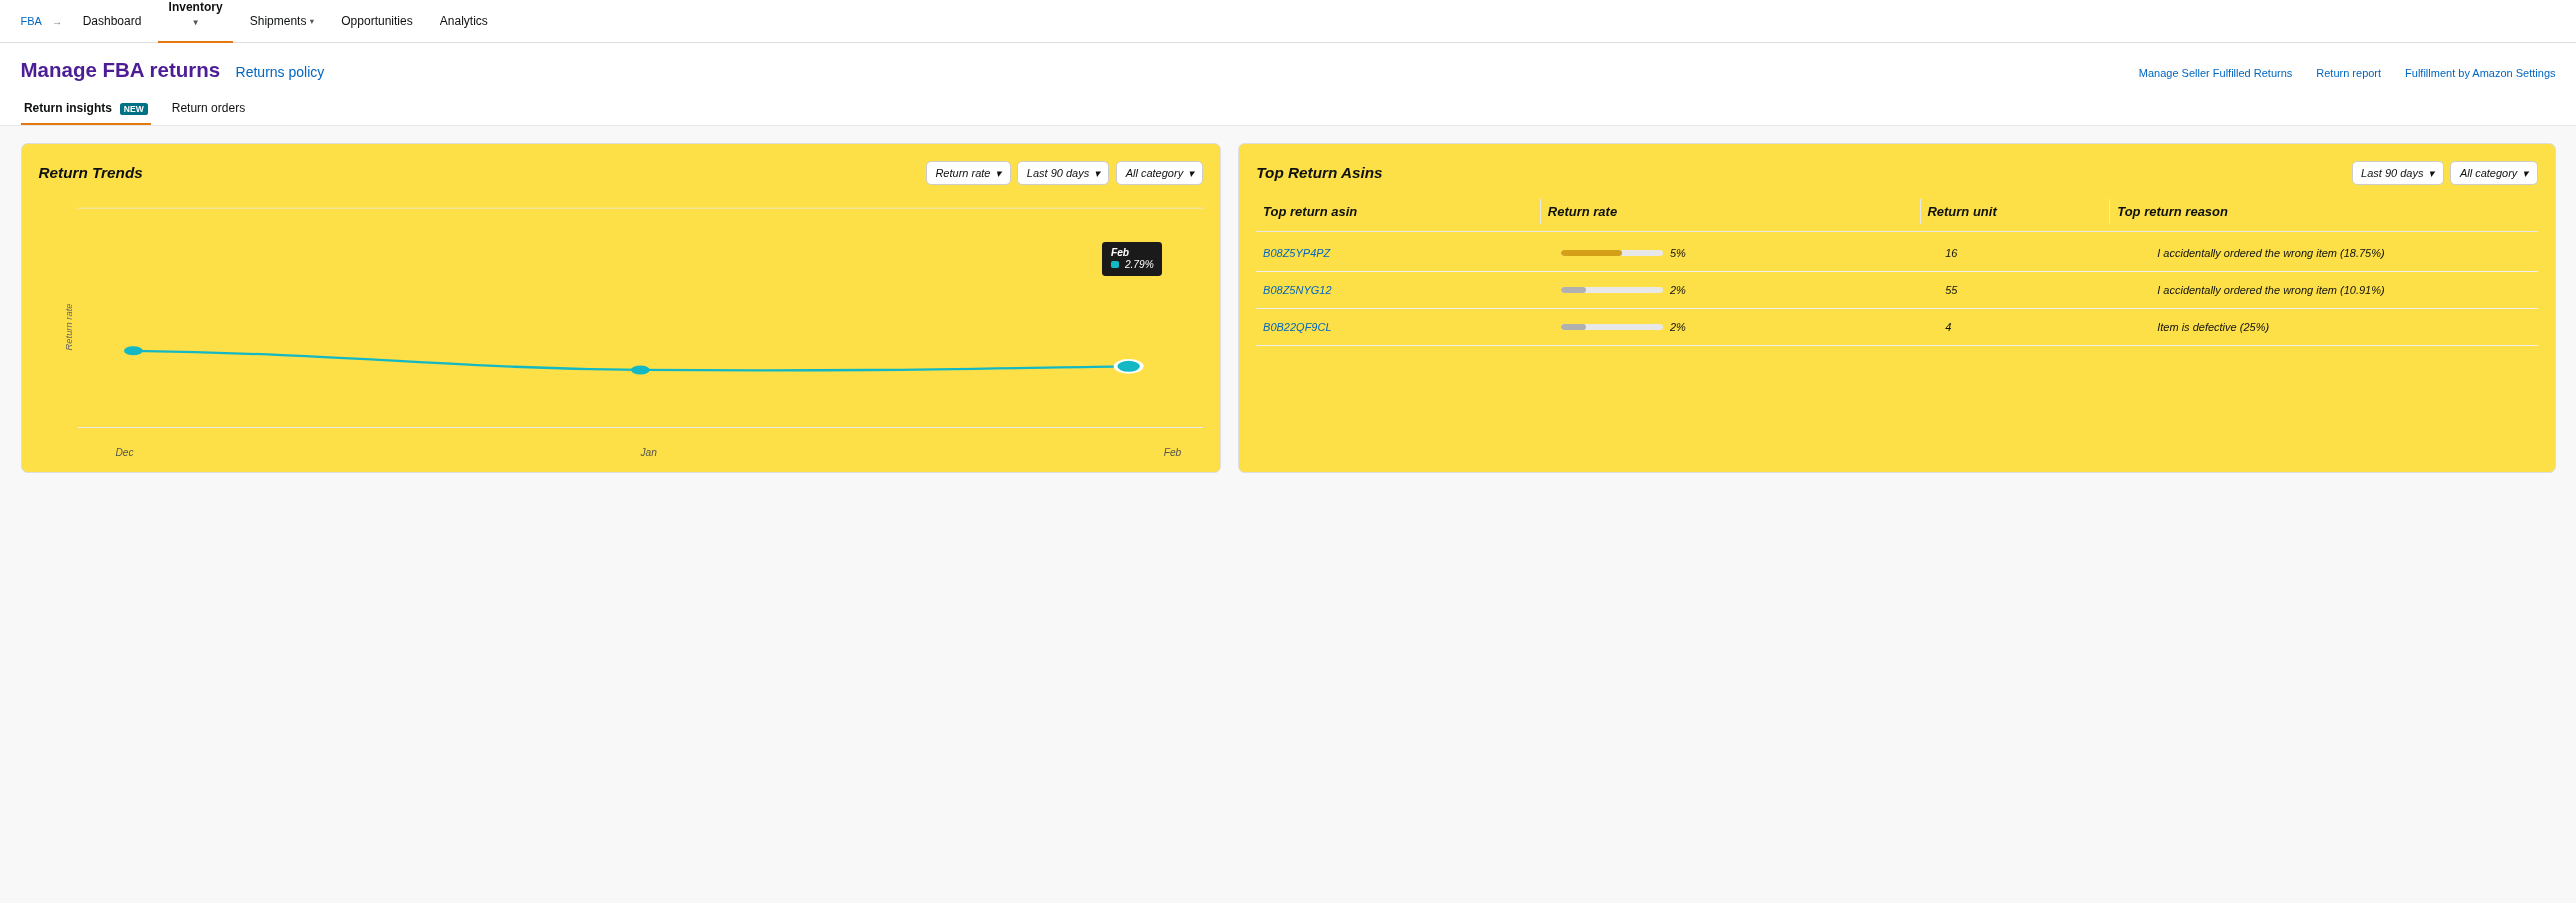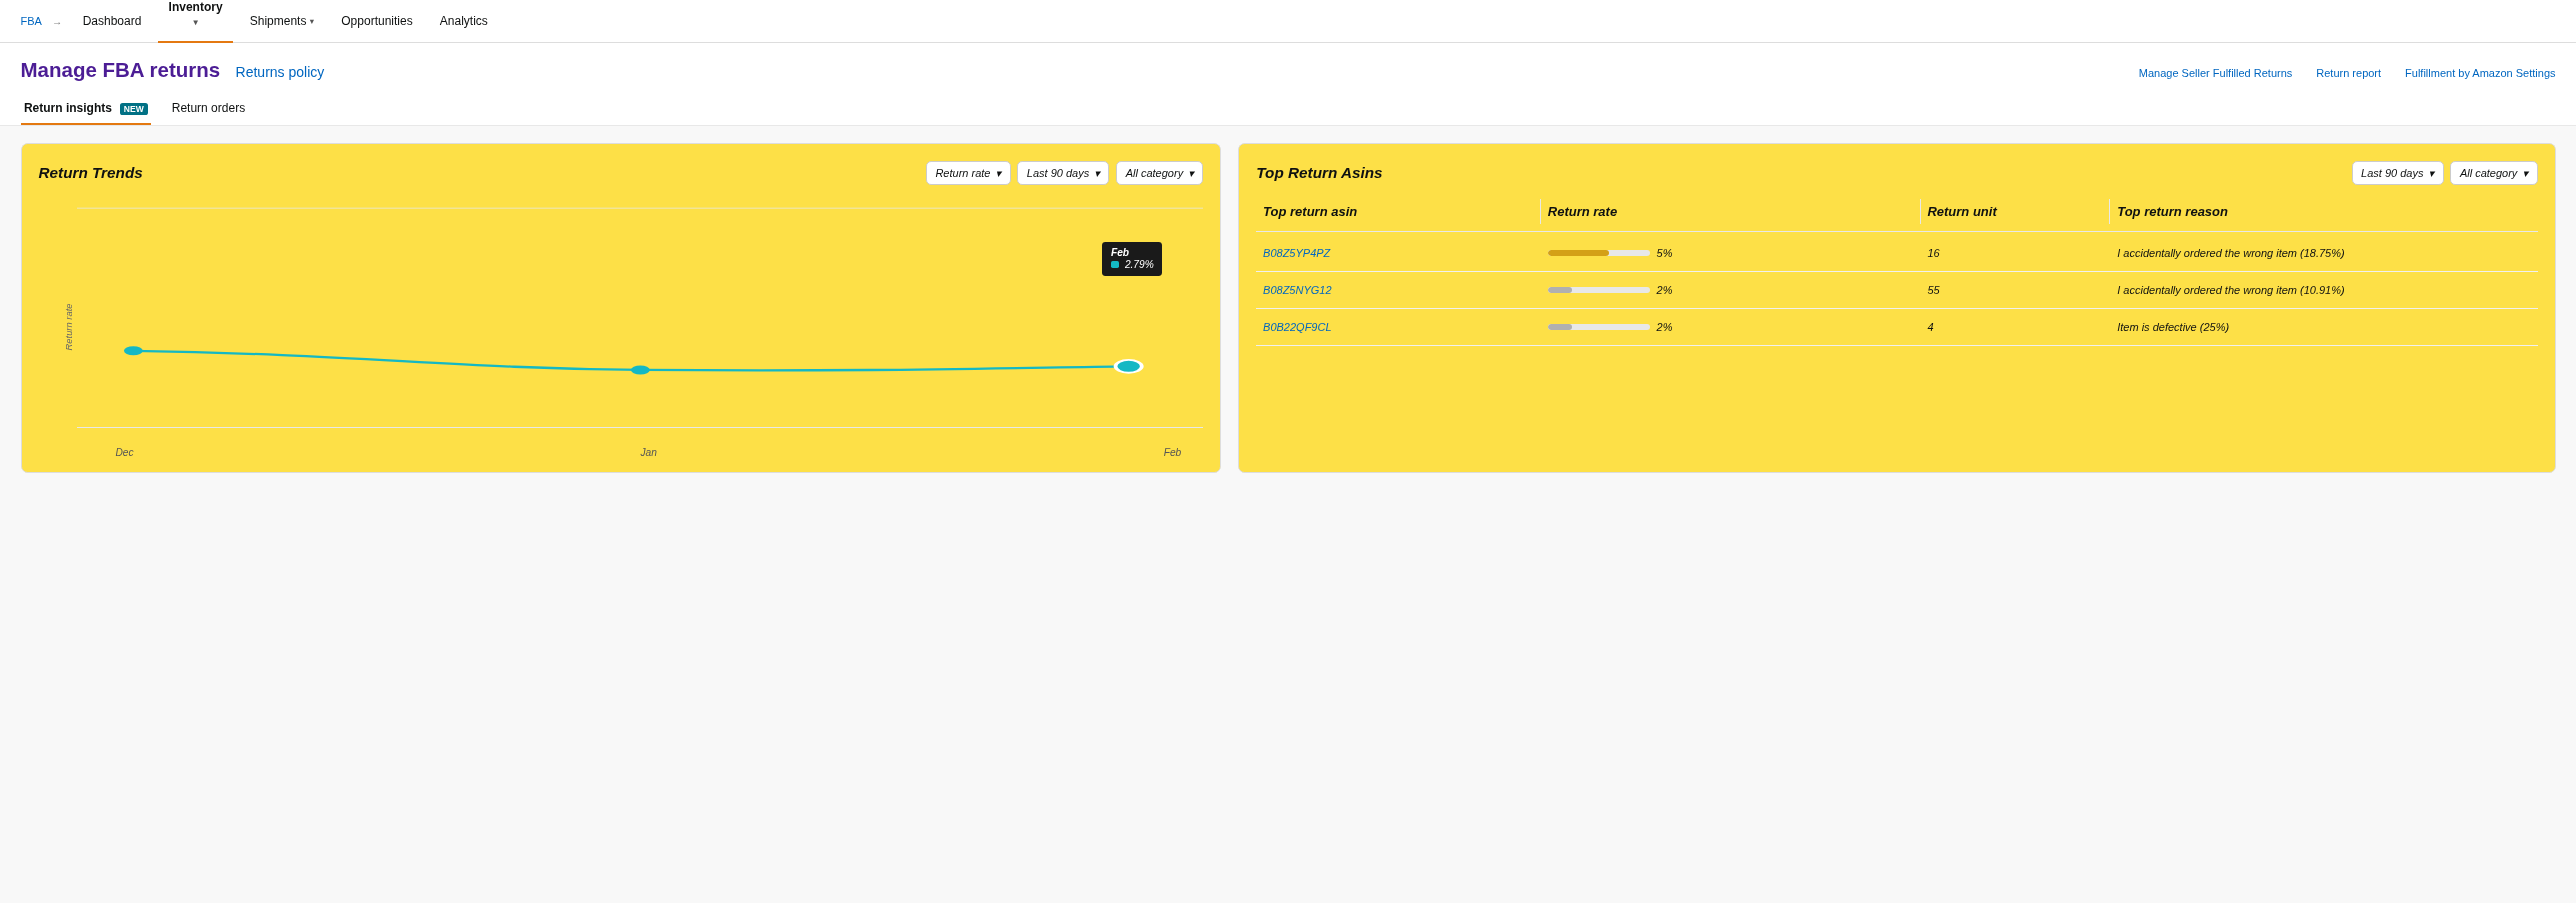--- a/index.html
+++ b/index.html
@@ -186,20 +186,21 @@
       padding: 5.1px 6.8px;
     }
     .th:not(:last-child) {
       border-right: 1.7px solid #e8e8e8;
     }
     .table-row {
       display: grid;
       grid-template-columns: 1.2fr 1.6fr 0.8fr 1.8fr;
       border-bottom: 0.9px solid #f0f0f0;
       align-items: center;
+      gap: 40px;
     }
     .td {
       padding: 12px 6.8px;
       font-size: 11px;
       color: #0f1111;
     }
     .asin-link {
       color: #0066c0;
       cursor: pointer;
     }

